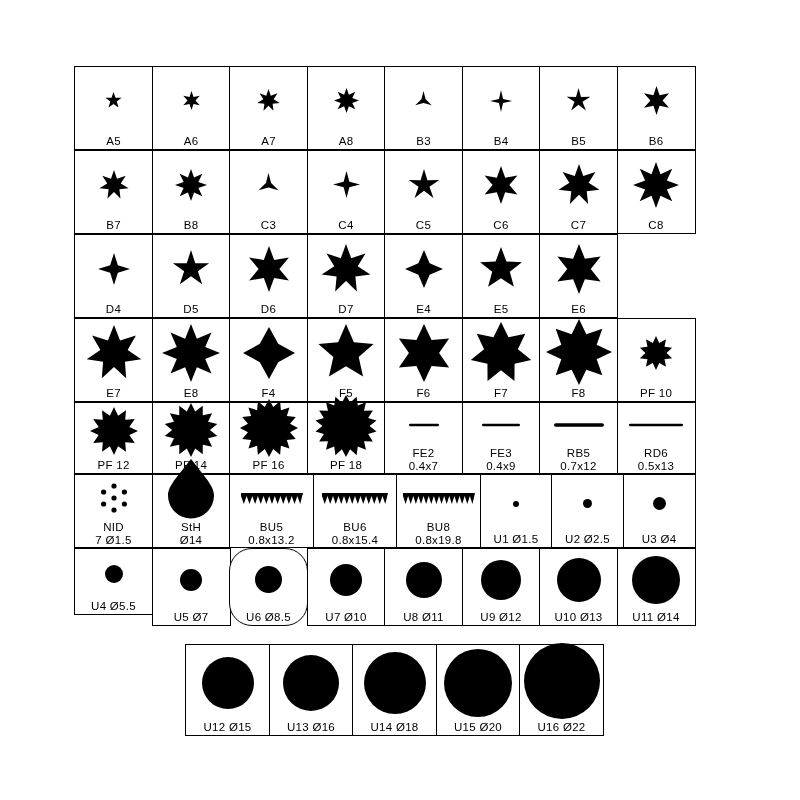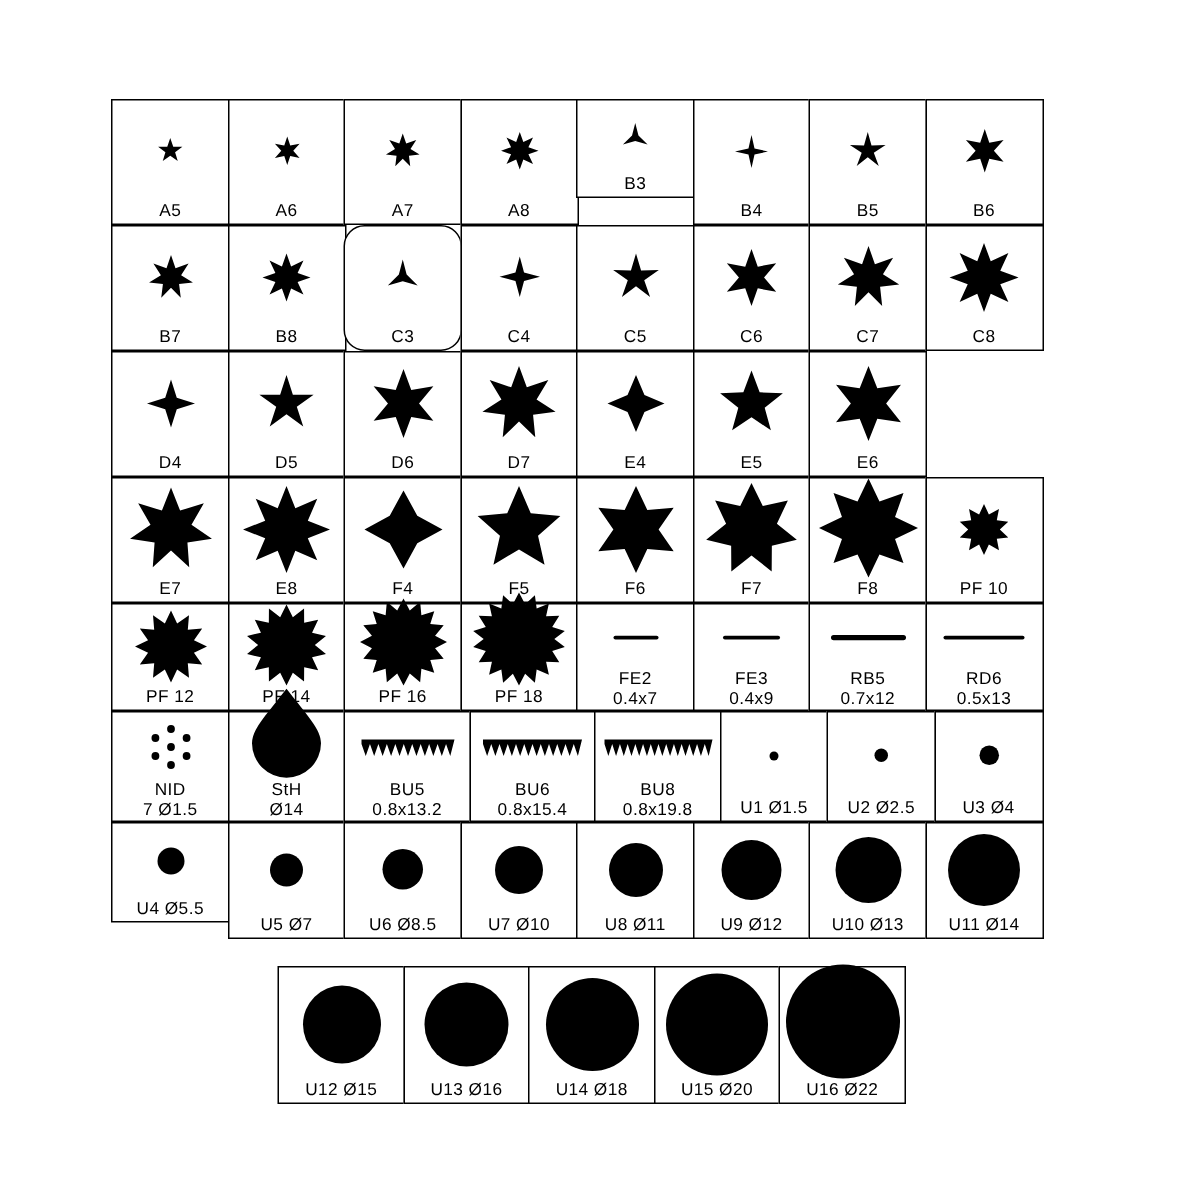--- a/index.html
+++ b/index.html
@@ -97,21 +97,21 @@
         <div class="label"><span>A7</span></div>
       </div>
       <div class="cell" style="width:79px;height:84px;">
         <div class="glyph-area">
           <svg width="29" height="29" viewBox="-14.5 -14.5 29 29">
             <path d="M0.00 -12.50 L2.39 -5.77 L8.84 -8.84 L5.77 -2.39 L12.50 0.00 L5.77 2.39 L8.84 8.84 L2.39 5.77 L0.00 12.50 L-2.39 5.77 L-8.84 8.84 L-5.77 2.39 L-12.50 0.00 L-5.77 -2.39 L-8.84 -8.84 L-2.39 -5.77 Z" fill="#000"></path>
           </svg>
         </div>
         <div class="label"><span>A8</span></div>
       </div>
-      <div class="cell" style="width:79px;height:66px;">
+      <div class="cell" style="width:79px;height:84px;">
         <div class="glyph-area">
           <svg width="23" height="23" viewBox="-11.5 -11.5 23 23">
             <path d="M0.00 -9.50 L2.14 -1.24 L8.23 4.75 L0.00 2.47 L-8.23 4.75 L-2.14 -1.24 Z" fill="#000"></path>
           </svg>
         </div>
         <div class="label"><span>B3</span></div>
       </div>
       <div class="cell" style="width:79px;height:84px;">
         <div class="glyph-area">
           <svg width="26" height="26" viewBox="-13 -13 26 26">
@@ -147,21 +147,21 @@
         <div class="label"><span>B7</span></div>
       </div>
       <div class="cell" style="width:79px;height:84px;">
         <div class="glyph-area">
           <svg width="36" height="36" viewBox="-18 -18 36 36">
             <path d="M0.00 -16.00 L3.06 -7.39 L11.31 -11.31 L7.39 -3.06 L16.00 0.00 L7.39 3.06 L11.31 11.31 L3.06 7.39 L0.00 16.00 L-3.06 7.39 L-11.31 11.31 L-7.39 3.06 L-16.00 0.00 L-7.39 -3.06 L-11.31 -11.31 L-3.06 -7.39 Z" fill="#000"></path>
           </svg>
         </div>
         <div class="label"><span>B8</span></div>
       </div>
-      <div class="cell" style="width:79px;height:84px;border-radius:14px;">
+      <div class="cell" style="width:79px;height:84px;">
         <div class="glyph-area">
           <svg width="27" height="27" viewBox="-13.5 -13.5 27 27">
             <path d="M0.00 -11.50 L2.59 -1.50 L9.96 5.75 L0.00 2.99 L-9.96 5.75 L-2.59 -1.50 Z" fill="#000"></path>
           </svg>
         </div>
         <div class="label"><span>C3</span></div>
       </div>
       <div class="cell" style="width:79px;height:84px;">
         <div class="glyph-area">
           <svg width="31" height="31" viewBox="-15.5 -15.5 31 31">
@@ -475,21 +475,21 @@
         <div class="label"><span>U4  Ø5.5</span></div>
       </div>
       <div class="cell" style="width:79px;height:78px;">
         <div class="glyph-area">
           <svg width="26" height="26" viewBox="-13 -13 26 26">
             <circle cx="0" cy="0" r="11" fill="#000"></circle>
           </svg>
         </div>
         <div class="label"><span>U5  Ø7</span></div>
       </div>
-      <div class="cell" style="width:79px;height:78px;">
+      <div class="cell" style="width:79px;height:78px;border-radius:23px;">
         <div class="glyph-area">
           <svg width="31" height="31" viewBox="-15.5 -15.5 31 31">
             <circle cx="0" cy="0" r="13.5" fill="#000"></circle>
           </svg>
         </div>
         <div class="label"><span>U6  Ø8.5</span></div>
       </div>
       <div class="cell" style="width:79px;height:78px;">
         <div class="glyph-area">
           <svg width="36" height="36" viewBox="-18 -18 36 36">

